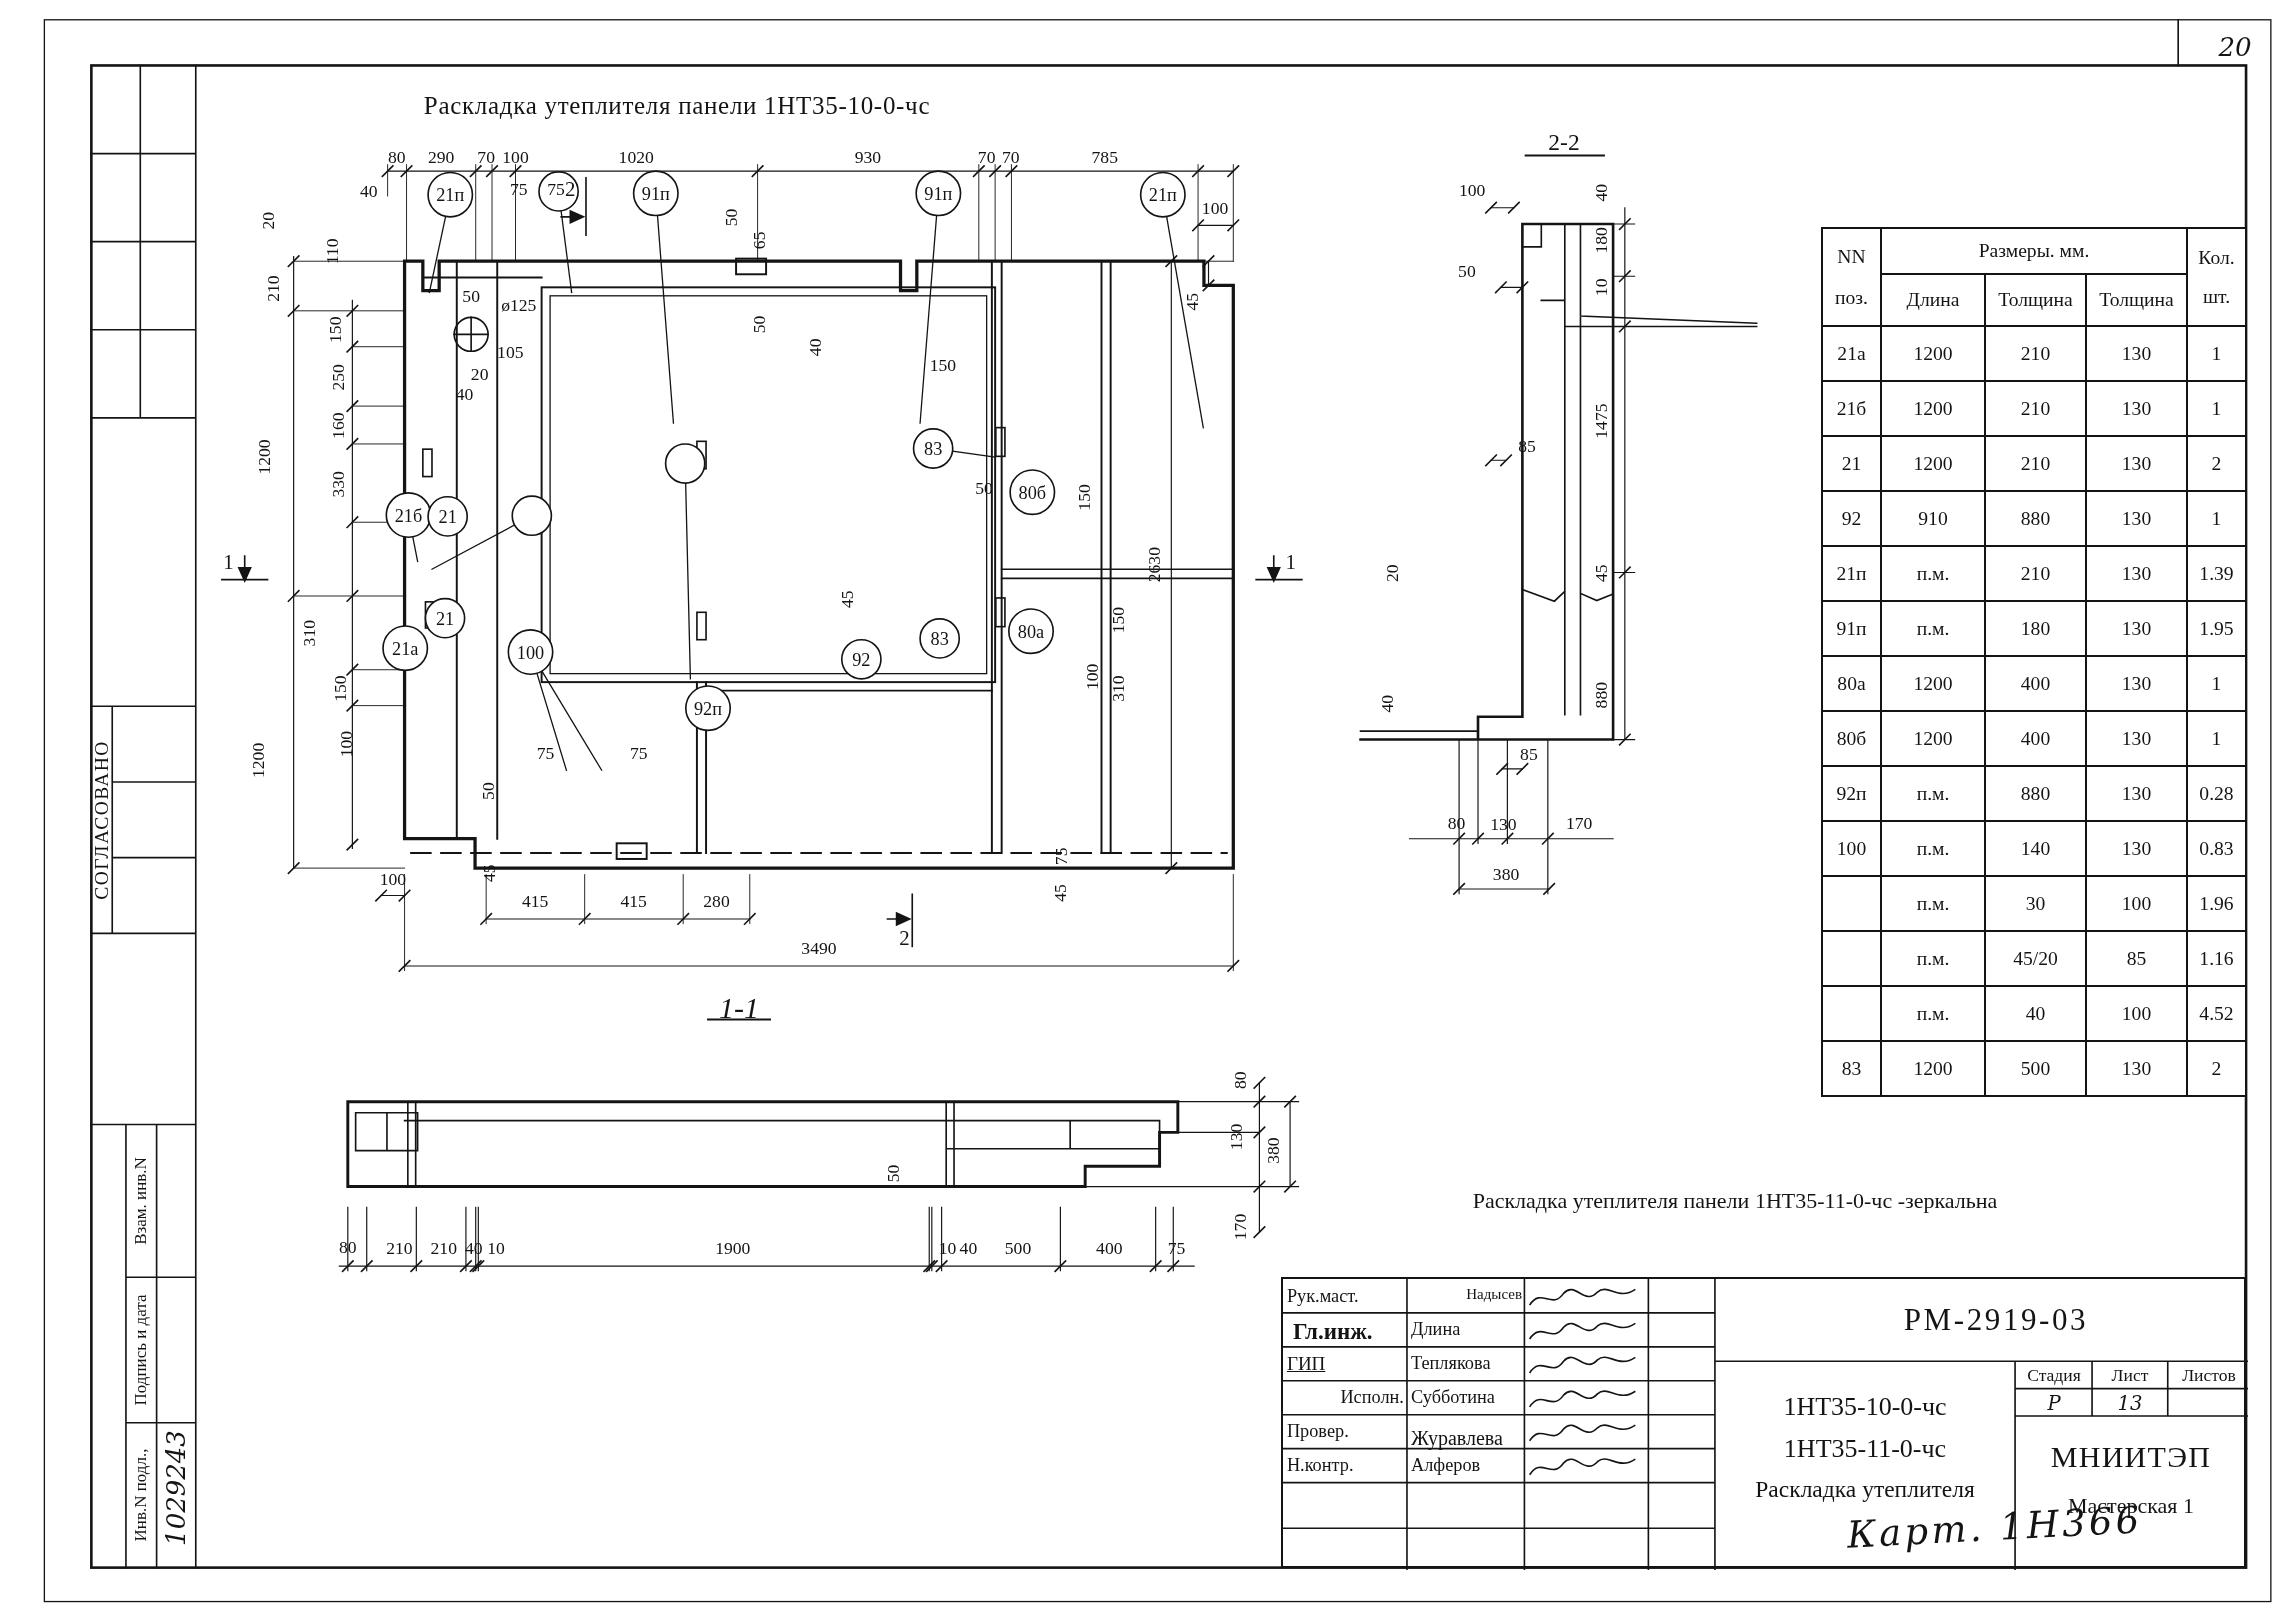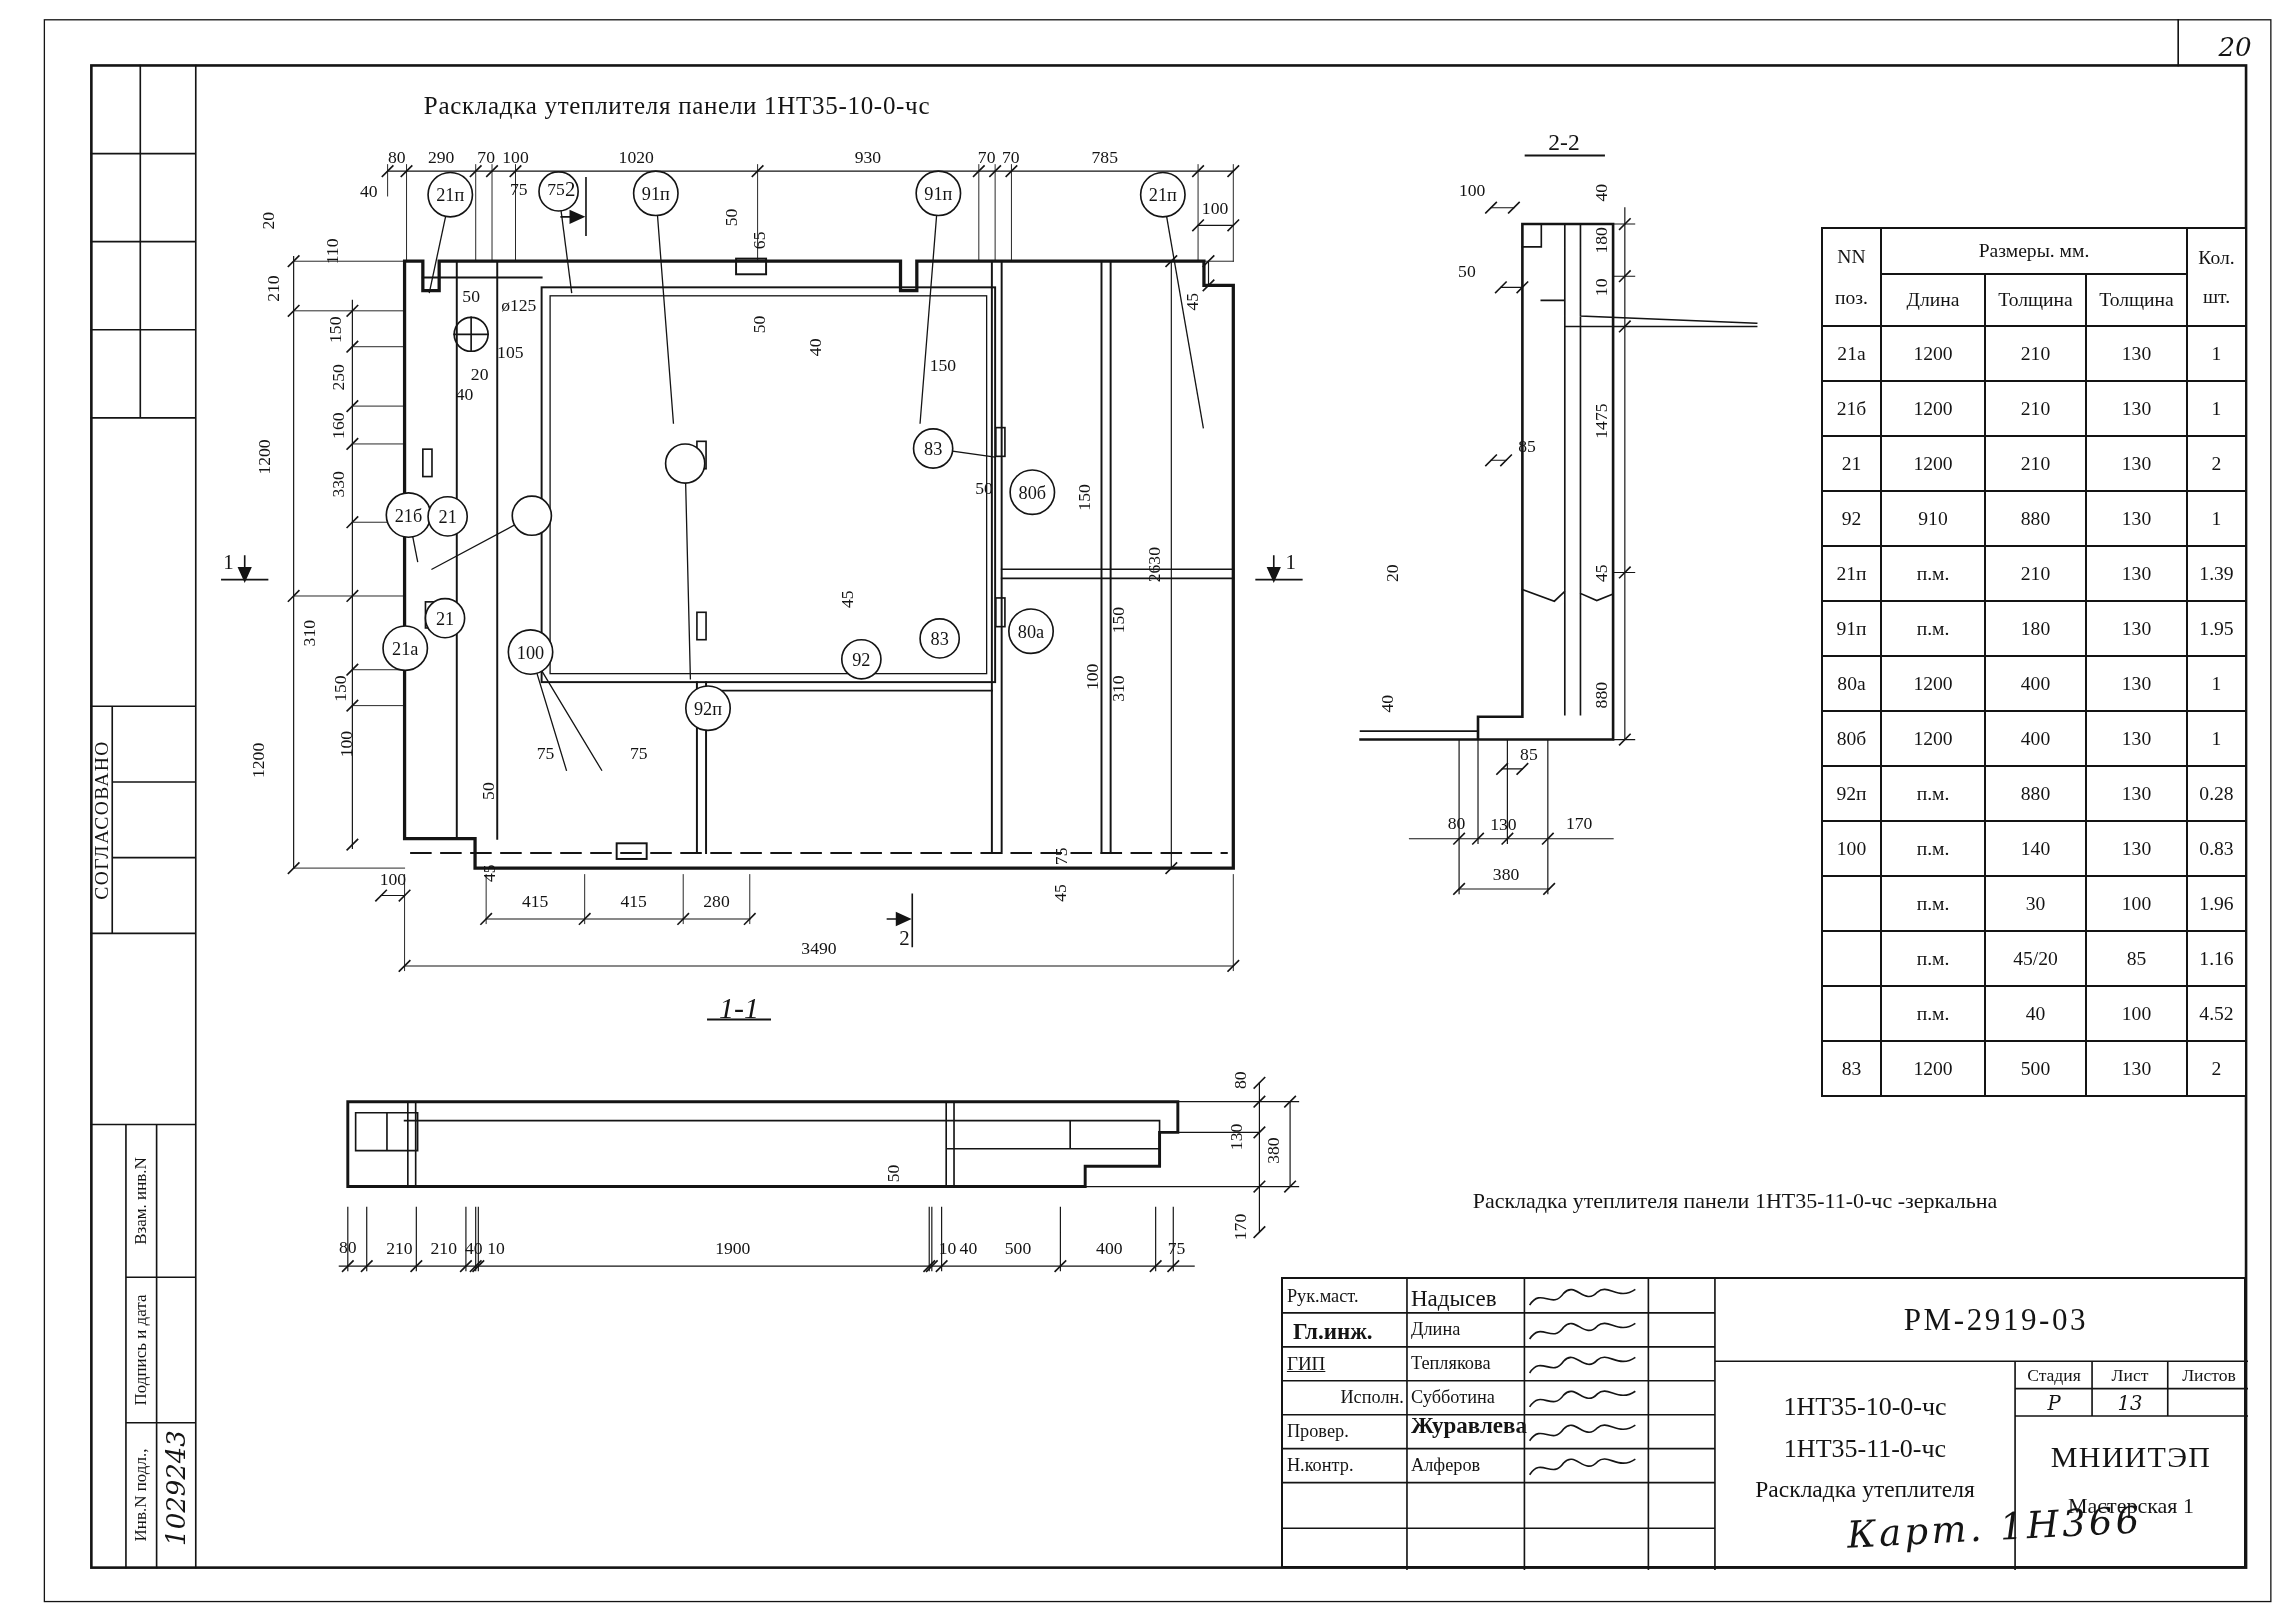--- a/index.html
+++ b/index.html
@@ -532,29 +532,29 @@
           <path d="M378,40 C396,12 412,48 430,22 C448,2 462,42 482,20 C498,6 514,34 540,16"></path>
           <path d="M378,92 C396,64 412,100 430,74 C448,54 462,94 482,72 C498,58 514,86 540,68"></path>
           <path d="M378,144 C396,116 412,152 430,126 C448,106 462,146 482,124 C498,110 514,138 540,120"></path>
           <path d="M378,196 C396,168 412,204 430,178 C448,158 462,198 482,176 C498,162 514,190 540,172"></path>
           <path d="M378,248 C396,220 412,256 430,230 C448,210 462,250 482,228 C498,214 514,242 540,224"></path>
           <path d="M378,300 C396,272 412,308 430,282 C448,262 462,302 482,280 C498,266 514,294 540,276"></path>
         </g>
     </svg>
     <div id="tb-people">
         <div class="tb-text" style="left: 3.9px; top: 6.5px; width: 117px; font-size: 18.3px;">Рук.маст.</div>
-        <div class="tb-text" style="left: 128px; top: 6.5px; width: 111px; font-size: 23px;">Надысев</div>
+        <div class="tb-text" style="left: 128px; top: 6.5px; width: 111px; font-size: 15px; text-align: right;">Надысев</div>
         <div class="tb-text" style="left: 10px; top: 40px; width: 117px; font-size: 23px; font-weight: bold;">Гл.инж.</div>
         <div class="tb-text" style="left: 128px; top: 40px; width: 111px; font-size: 18.3px;">Длина</div>
         <div class="tb-text" style="left: 3.9px; top: 74px; width: 117px; font-size: 19px; text-decoration: underline;">ГИП</div>
         <div class="tb-text" style="left: 128px; top: 74px; width: 111px; font-size: 18.3px;">Теплякова</div>
         <div class="tb-text" style="left: 3.9px; top: 108px; width: 117px; font-size: 18.3px; text-align: right;">Исполн.</div>
         <div class="tb-text" style="left: 128px; top: 108px; width: 111px; font-size: 18.3px;">Субботина</div>
         <div class="tb-text" style="left: 3.9px; top: 142px; width: 117px; font-size: 18.3px;">Провер.</div>
-        <div class="tb-text" style="left: 128px; top: 134px; width: 111px; font-size: 23px; font-weight: bold;">Журавлева</div>
+        <div class="tb-text" style="left: 128px; top: 148px; width: 111px; font-size: 20px;">Журавлева</div>
         <div class="tb-text" style="left: 3.9px; top: 176px; width: 117px; font-size: 18.3px;">Н.контр.</div>
         <div class="tb-text" style="left: 128px; top: 176px; width: 111px; font-size: 18.3px;">Алферов</div>
       </div>
     <div class="tb-text ctr abs" style="left:698px;top:41px;font-size:31px;letter-spacing:2.6px;margin-left:15px;">РМ-2919-03</div>
     <div class="tb-text ctr abs" style="left:582px;top:128px;font-size:26px;">1НТ35-10-0-чс</div>
     <div class="tb-text ctr abs" style="left:582px;top:170px;font-size:26px;">1НТ35-11-0-чс</div>
     <div class="tb-text ctr abs" style="left:582px;top:210px;font-size:23.5px;">Раскладка утеплителя</div>
     <div class="tb-text ctr abs" style="left:771px;top:96px;font-size:17.6px;">Стадия</div>
     <div class="tb-text ctr abs" style="left:847px;top:96px;font-size:17.6px;">Лист</div>
     <div class="tb-text ctr abs" style="left:926px;top:96px;font-size:17.6px;">Листов</div>

